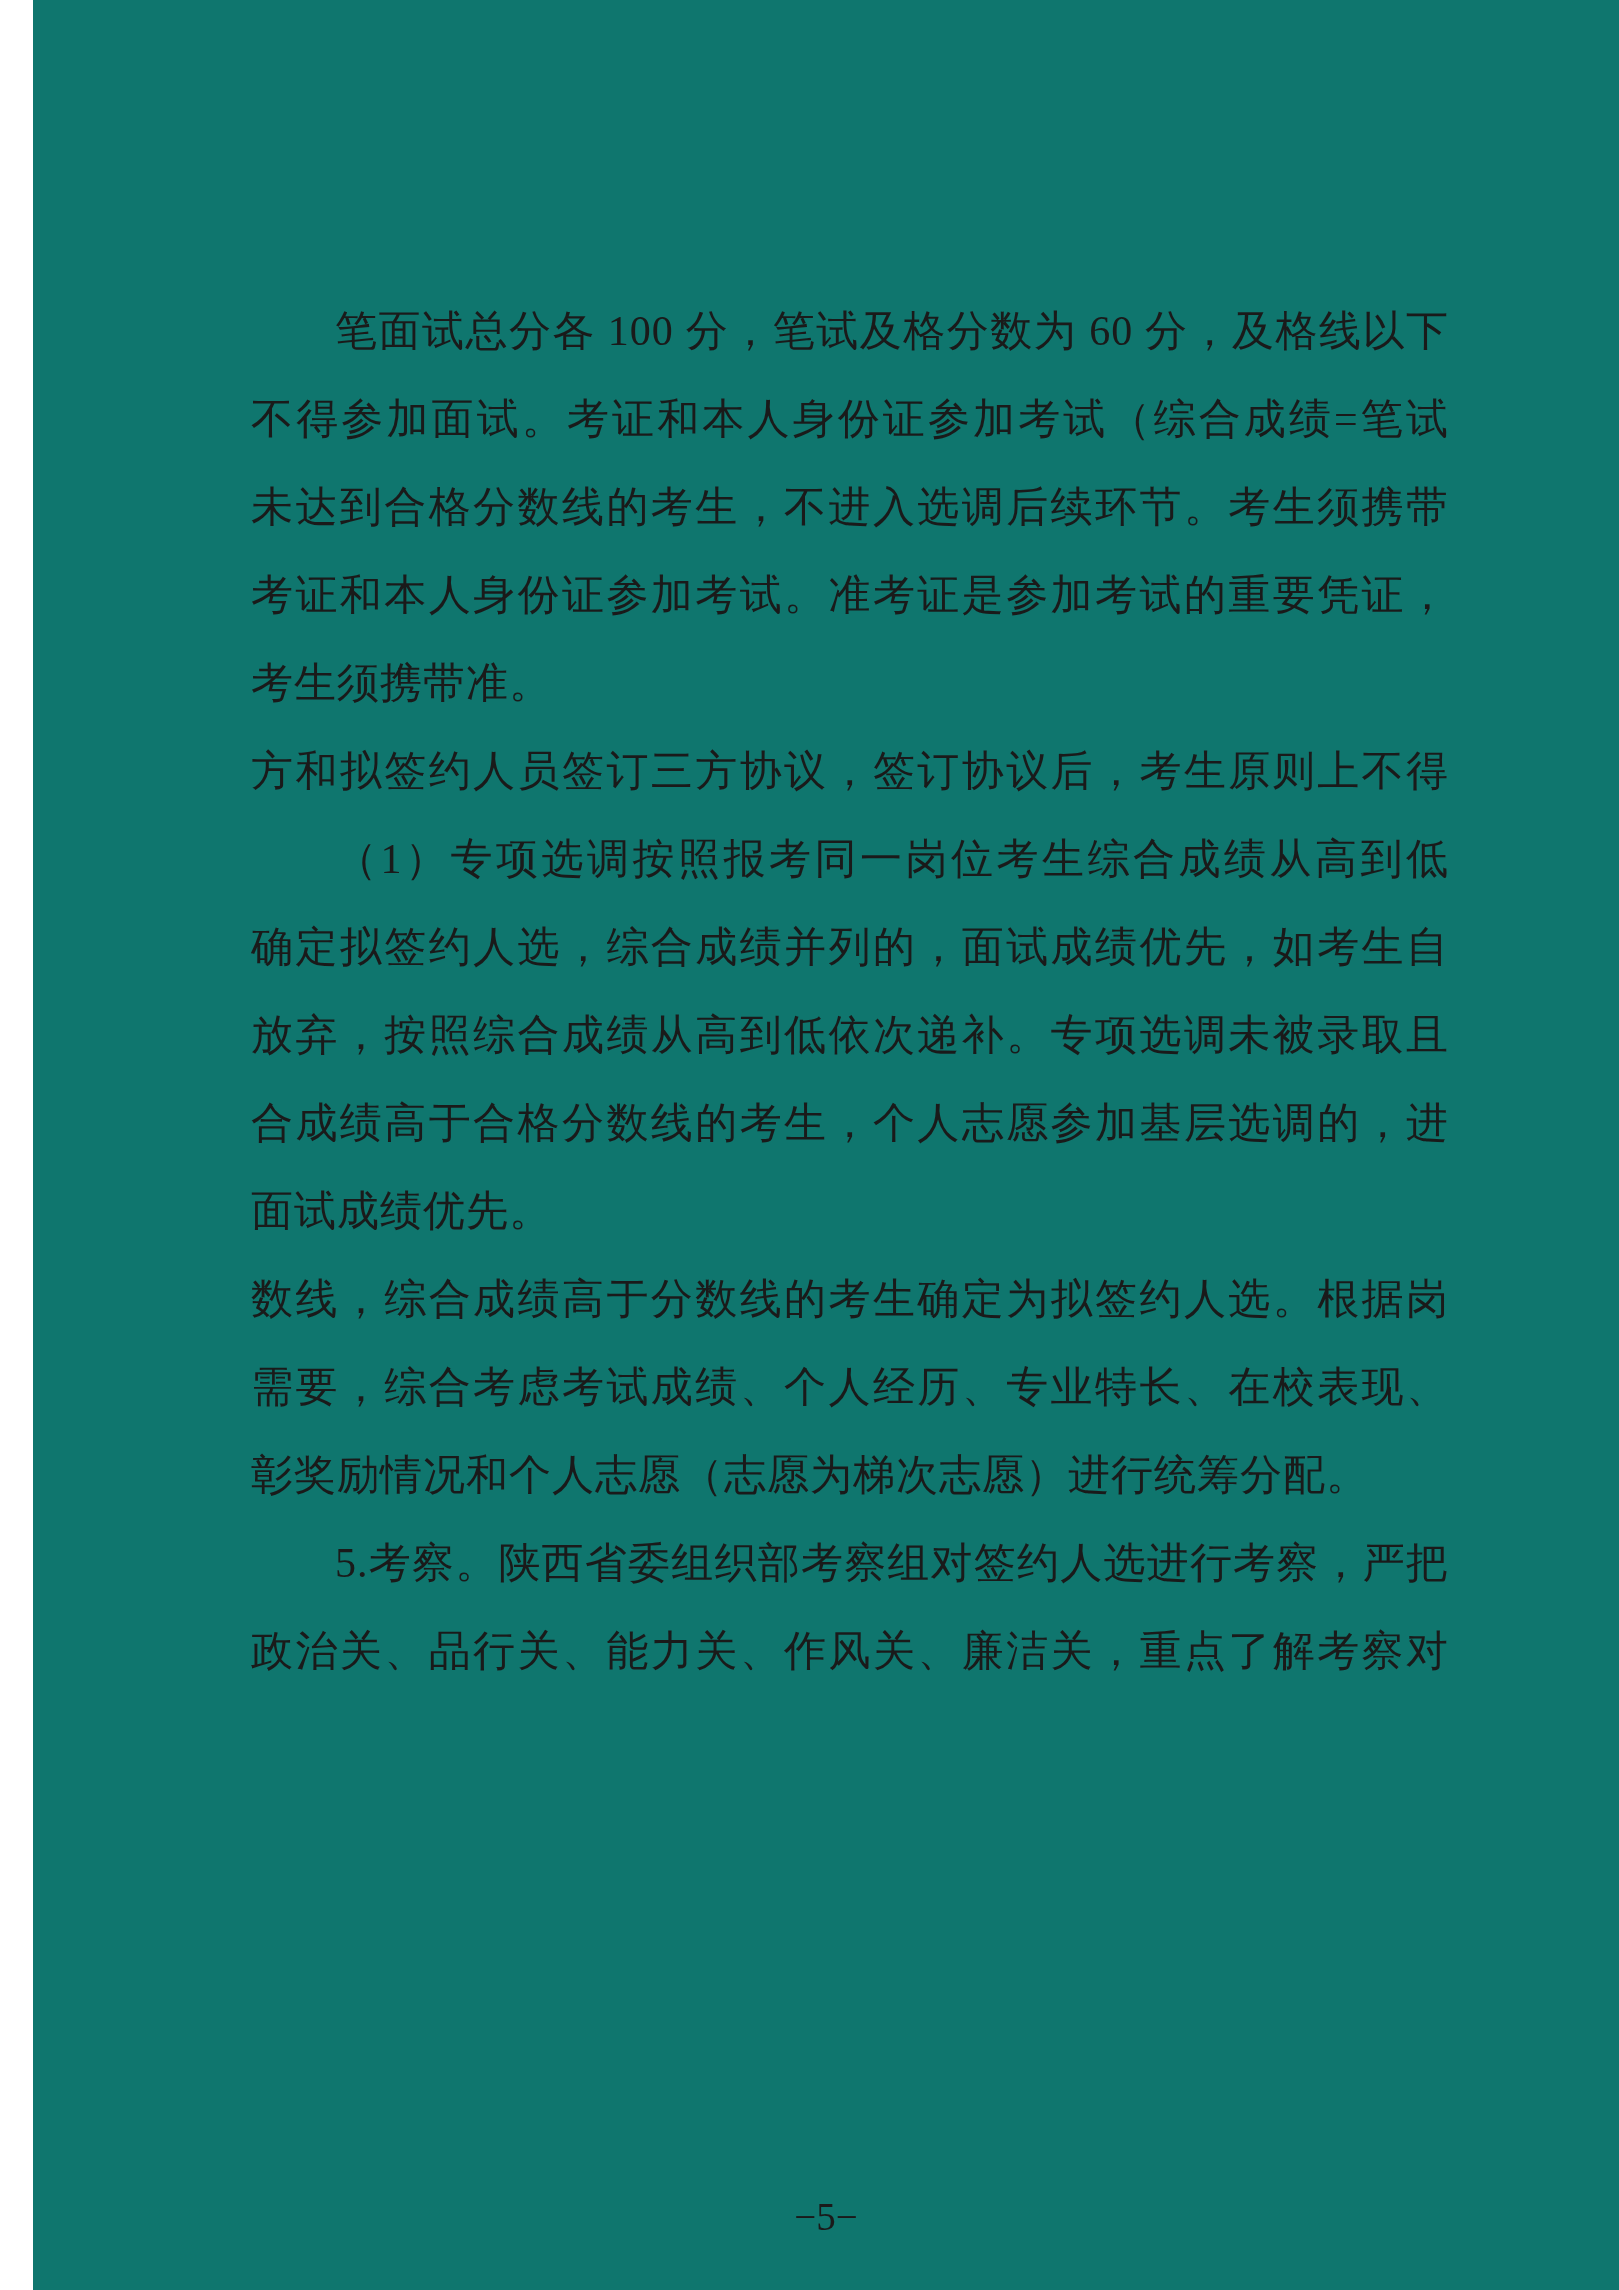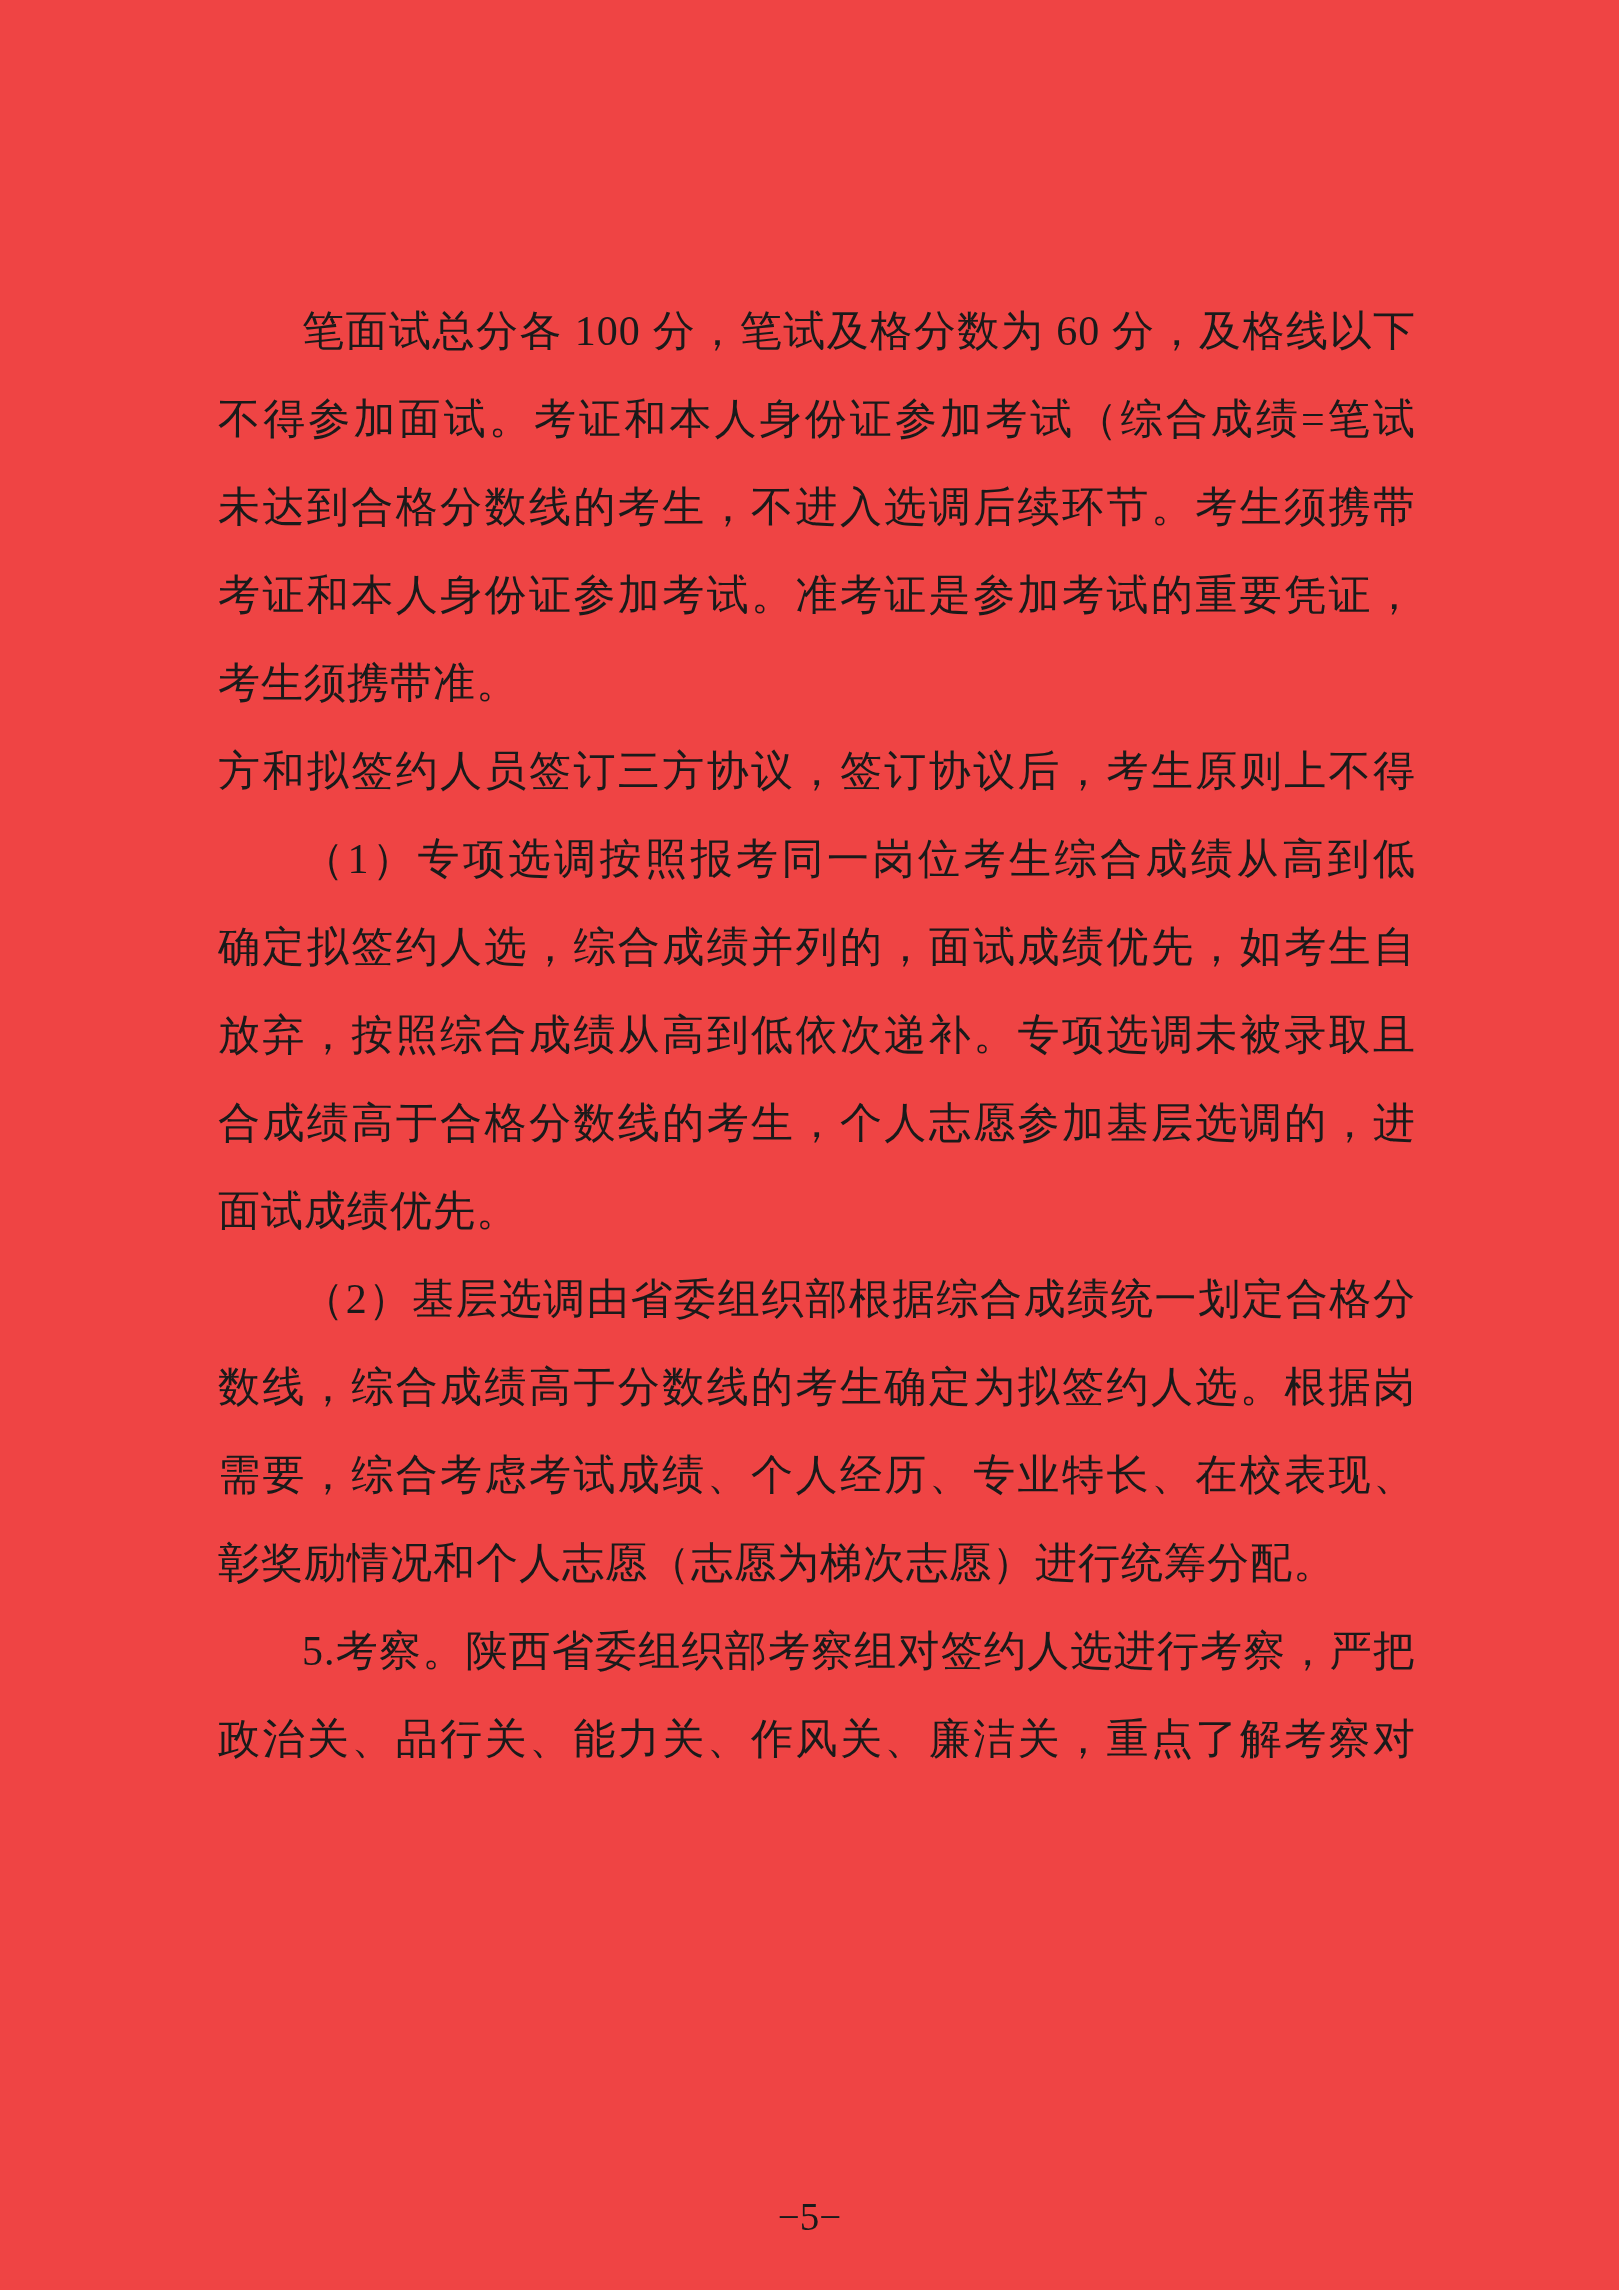--- a/index.html
+++ b/index.html
@@ -8,21 +8,22 @@
     height: 2291px;
     position: relative;
     background: #ffffff;
     font-family: "Liberation Serif", serif;
     color: #1a1a1a;
     overflow: hidden;
   }
   .page {
     position: absolute;
     inset: 0;
-    background: #ef4444;
+    background: #0f766e;
+    margin-left: 33px;
   }
   .content {
     position: absolute;
     left: 218px;
     top: 287px;
     width: 1198px;
   }
   .line {
     font-size: 42px;
     height: 88px;
@@ -58,21 +59,20 @@
     <div class="line">不得参加面试。考证和本人身份证参加考试（综合成绩=笔试</div>
     <div class="line">未达到合格分数线的考生，不进入选调后续环节。考生须携带准</div>
     <div class="line">考证和本人身份证参加考试。准考证是参加考试的重要凭证，请</div>
     <div class="line para-end">考生须携带准。</div>
     <div class="line">方和拟签约人员签订三方协议，签订协议后，考生原则上不得单</div>
     <div class="line indent">（1）专项选调按照报考同一岗位考生综合成绩从高到低 1:1</div>
     <div class="line">确定拟签约人选，综合成绩并列的，面试成绩优先，如考生自愿</div>
     <div class="line">放弃，按照综合成绩从高到低依次递补。专项选调未被录取且综</div>
     <div class="line">合成绩高于合格分数线的考生，个人志愿参加基层选调的，进入</div>
     <div class="line para-end">面试成绩优先。</div>
-    <div class="line indent">（2）基层选调由省委组织部根据综合成绩统一划定合格分</div>
     <div class="line">数线，综合成绩高于分数线的考生确定为拟签约人选。根据岗位</div>
     <div class="line">需要，综合考虑考试成绩、个人经历、专业特长、在校表现、表</div>
     <div class="line para-end">彰奖励情况和个人志愿（志愿为梯次志愿）进行统筹分配。</div>
     <div class="line indent">5.考察。陕西省委组织部考察组对签约人选进行考察，严把</div>
     <div class="line">政治关、品行关、能力关、作风关、廉洁关，重点了解考察对象</div>
   </div>
   <div class="footer">−5−</div>
 </div>
 
 

